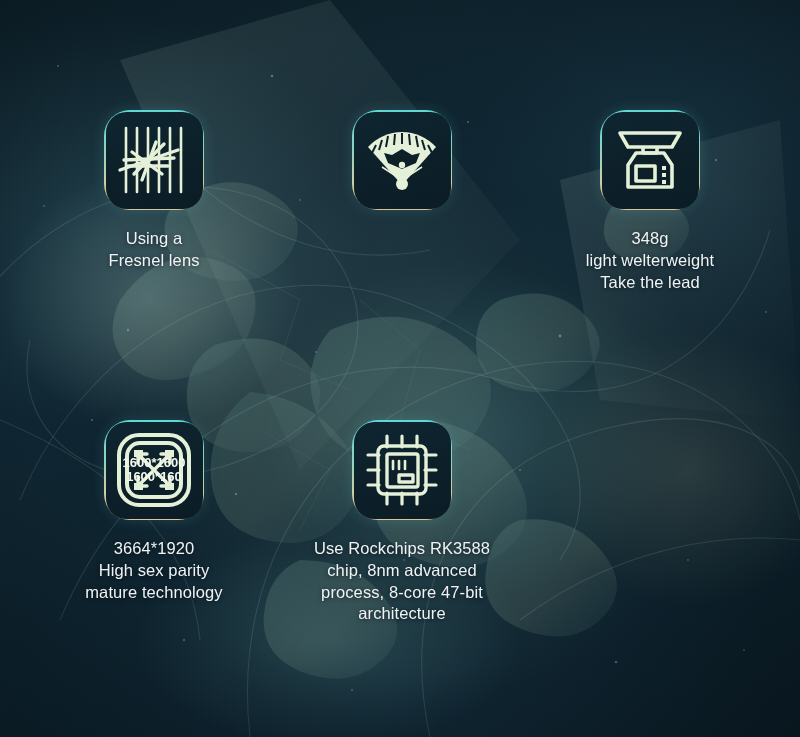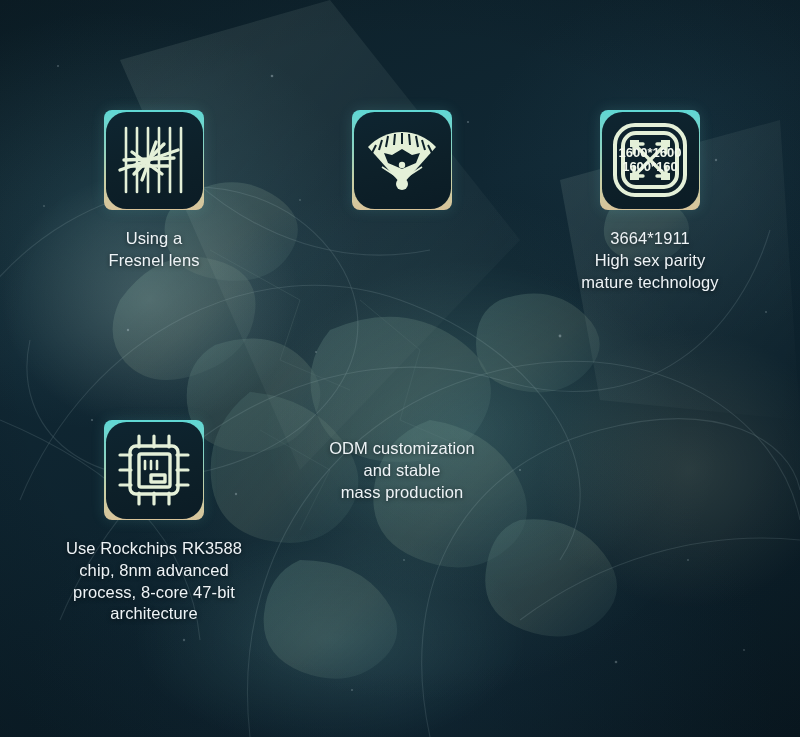--- a/index.html
+++ b/index.html
@@ -48,21 +48,21 @@
 
   .cell {
     display:flex;
     flex-direction:column;
     align-items:center;
   }
 
   .tile {
     position:relative;
     width:100px; height:100px;
-    border-radius:8px;
+    border-radius:26px;
     padding:1.5px;
     background:linear-gradient(180deg, #5fd7d4 0%, #86d3c4 35%, #c8cfa6 70%, #d8c49a 100%);
     box-shadow:0 0 14px rgba(110,215,210,0.16);
     flex:none;
     text-decoration:underline;
   }
   .tile-inner {
     width:100%; height:100%;
     border-radius:20.5px;
     background:linear-gradient(165deg, #0e2531 0%, #0d2029 55%, #0b1c25 100%);
@@ -231,20 +231,42 @@
             <circle cx="38" cy="57" r="6" fill="#e4f0d8"></circle>
             <g stroke="#e4f0d8" stroke-width="1.6">
               <line x1="38" y1="53" x2="18" y2="40"></line>
               <line x1="38" y1="53" x2="58" y2="40"></line>
             </g>
           </svg>
         </div>
       </div>
     </div>
 
+    <div class="cell">
+      <div class="tile">
+        <div class="tile-inner">
+          <svg width="72" height="72" viewBox="0 0 72 72">
+            <g fill="none" stroke="#e4f0d8" stroke-width="3.6" stroke-linejoin="round">
+              <path d="M6 9 H66 L58 23 H14 Z"></path>
+              <path d="M29 23 v6 h14 v-6"></path>
+              <path d="M22 29 h28 l8 12 v22 H14 V41 Z"></path>
+              <rect x="22" y="42" width="19" height="15"></rect>
+            </g>
+            <g fill="#e4f0d8">
+              <rect x="48" y="42" width="4" height="4"></rect>
+              <rect x="48" y="49" width="4" height="4"></rect>
+              <rect x="48" y="56" width="4" height="4"></rect>
+            </g>
+          </svg>
+        </div>
+      </div>
+      <div class="caption">348g
+light welterweight
+Take the lead</div>
+    </div>
 
     <div class="cell">
       <div class="tile">
         <div class="tile-inner">
           <svg width="80" height="80" viewBox="0 0 80 80">
             <g fill="none" stroke="#e4f0d8" stroke-width="4" stroke-linejoin="round">
               <rect x="5" y="5" width="70" height="70" rx="20"></rect>
               <rect x="13" y="13" width="54" height="54" rx="13"></rect>
             </g>
             <g stroke="#e4f0d8" stroke-width="3.4" stroke-linecap="round" fill="none">
@@ -259,21 +281,21 @@
               <rect x="20" y="53" width="9" height="7"></rect>
               <rect x="51" y="53" width="9" height="7"></rect>
             </g>
             <g fill="#f3f8ee" font-family="'Liberation Sans', sans-serif" font-size="13" font-weight="bold" text-anchor="middle">
               <text x="40" y="37">1600*1600</text>
               <text x="40" y="51">1600*160</text>
             </g>
           </svg>
         </div>
       </div>
-      <div class="caption">3664*1911
+      <div class="caption">3664*1920
 High sex parity
 mature technology</div>
     </div>
 
     <div class="cell">
       <div class="tile">
         <div class="tile-inner">
           <svg width="74" height="74" viewBox="0 0 74 74">
             <g fill="none" stroke="#e4f0d8" stroke-width="3.2" stroke-linecap="round">
               <line x1="22" y1="3" x2="22" y2="14"></line>
@@ -302,19 +324,16 @@
           </svg>
         </div>
       </div>
       <div class="caption">Use Rockchips RK3588
 chip, 8nm advanced
 process, 8-core 47-bit
 architecture</div>
     </div>
 
     <div class="cell">
-      <div class="caption">ODM customization
-and stable
-mass production</div>
     </div>
 
   </div>
 </div>
 
 </body></html>

